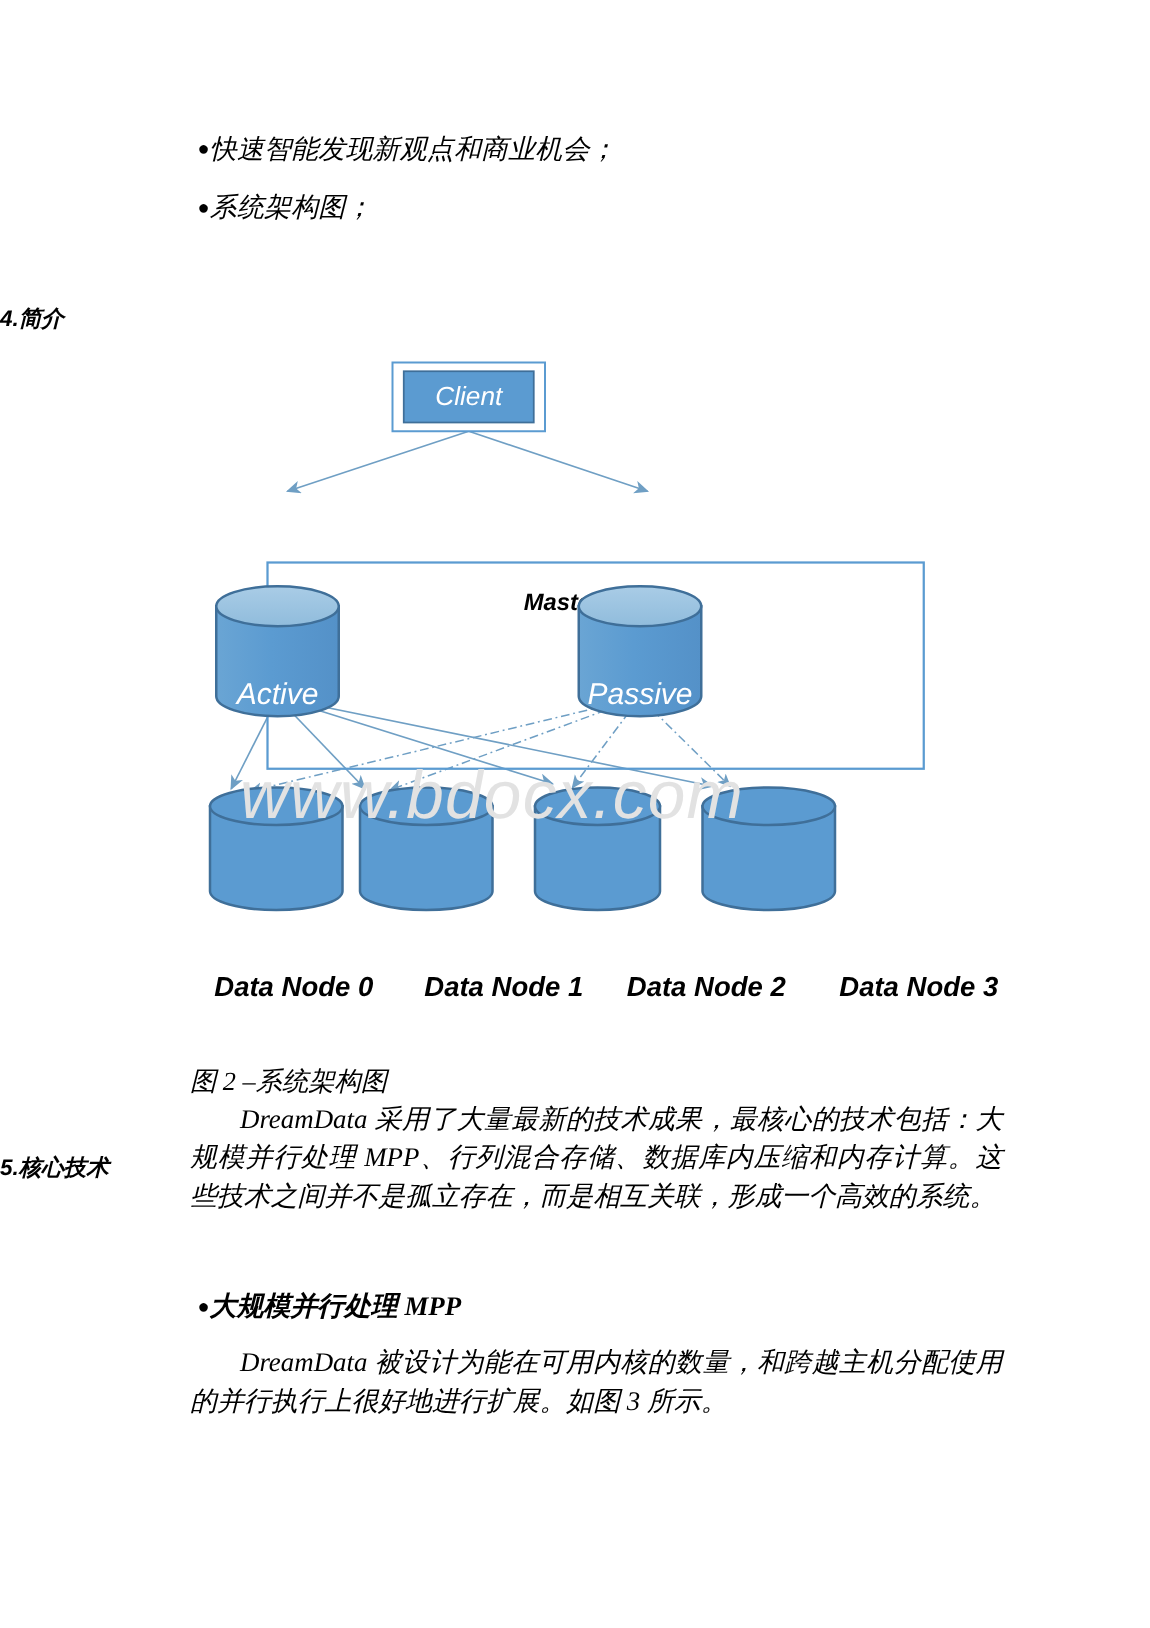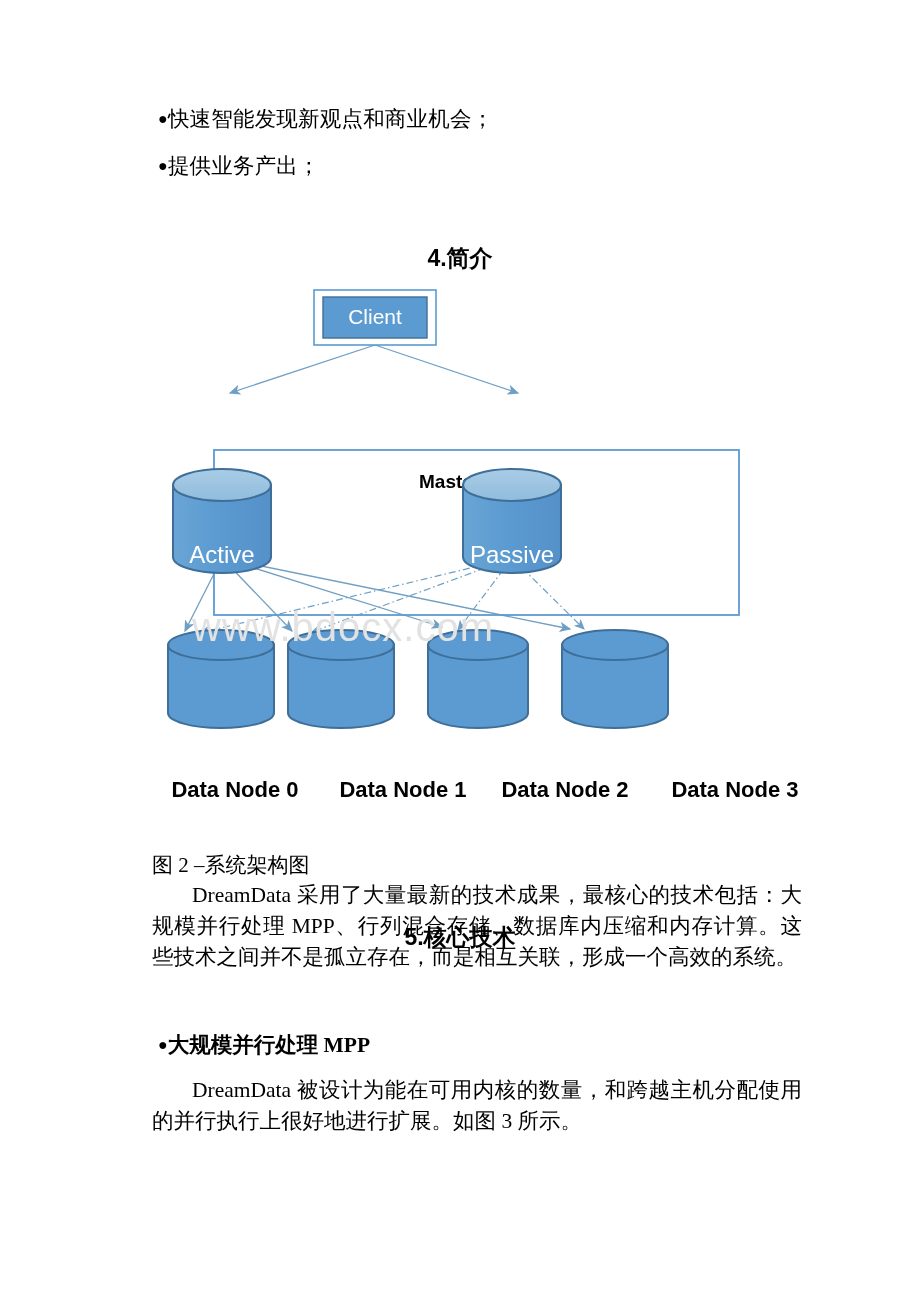--- a/index.html
+++ b/index.html
@@ -14,44 +14,45 @@
     font-family: "Liberation Serif", "DejaVu Serif", serif;
     color: #000000;
     overflow: hidden;
   }
 
   .page {
     position: absolute;
     inset: 0;
     width: 920px;
     height: 1302px;
+    font-style: italic;
   }
 
   
   .bullet-line {
     position: absolute;
     left: 158px;
     font-size: 21.5px;
     line-height: 1.1;
     white-space: nowrap;
     letter-spacing: 0.2px;
   }
   .bullet-line .dot {
     font-size: 16px;
     vertical-align: 2px;
   }
 
   .center-heading {
     position: absolute;
     left: 0;
     width: 920px;
-    text-align: center;
+    text-align: left;
     font-family: "Liberation Sans", "DejaVu Sans", sans-serif;
     font-weight: bold;
-    font-size: 23px;
+    font-size: 18px;
   }
 
   .caption {
     position: absolute;
     left: 152px;
     font-size: 21px;
     white-space: nowrap;
   }
 
   .para {
@@ -86,38 +87,38 @@
     width: 650px;
     height: 530px;
   }
   .diagram svg { display: block; }
 
   .wm {
     position: absolute;
     left: 192px;
     top: 605px;
     font-family: "Liberation Sans", "DejaVu Sans", sans-serif;
-    font-size: 40px;
+    font-size: 54px;
     color: #e2e2e2;
     letter-spacing: 1px;
     z-index: 5;
     pointer-events: none;
     white-space: nowrap;
   }
 </style>
 </head>
 <body>
 
 <div class="page">
 
   <div class="bullet-line" style="top:108px;">
     <span class="dot">●</span><span>快速智能发现新观点和商业机会；</span>
   </div>
   <div class="bullet-line" style="top:155px;">
-    <span class="dot">●</span><span>提供业务产出；</span>
+    <span class="dot">●</span><span>系统架构图；</span>
   </div>
 
   <div class="center-heading" style="top:243px;">4.简介</div>
 
   <div class="diagram">
     <svg width="650" height="530" viewBox="0 0 650 530" xmlns="http://www.w3.org/2000/svg">
       <defs>
         <marker id="arrowSolid" markerWidth="10" markerHeight="10" refX="8" refY="4" orient="auto">
           <path d="M0,0 L9,4 L0,8 L2.4,4 z" fill="#6f9fc4"></path>
         </marker>

